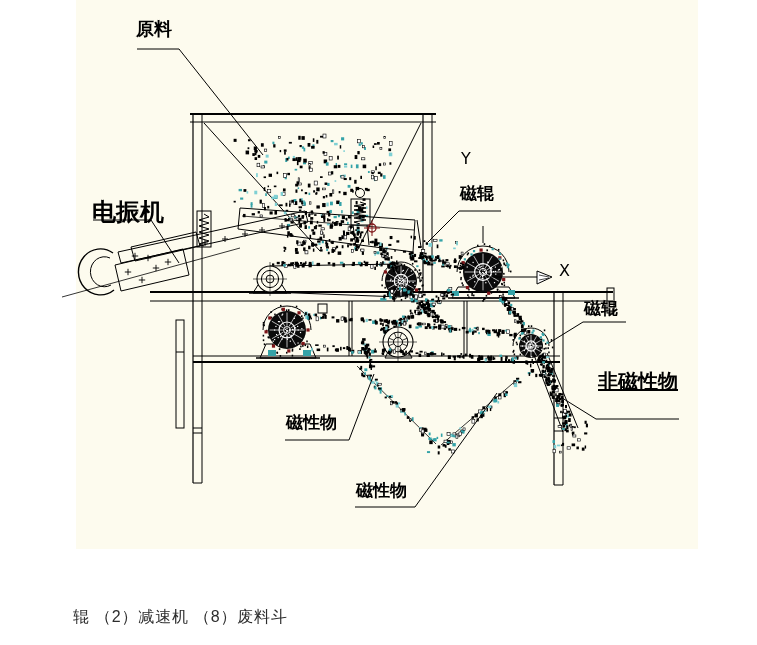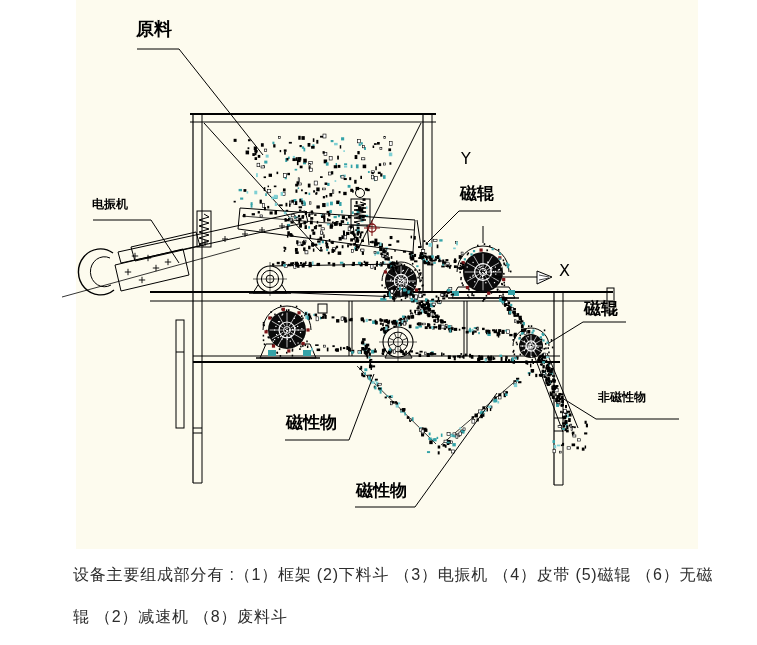--- a/index.html
+++ b/index.html
@@ -1875,24 +1875,23 @@
         <line x1="596" y1="419" x2="679" y2="419" stroke="#000" stroke-width="1"></line>
         <line x1="596" y1="419" x2="559" y2="396" stroke="#000" stroke-width="1"></line>
         <line x1="285" y1="440" x2="349" y2="440" stroke="#000" stroke-width="1"></line>
         <line x1="349" y1="440" x2="374" y2="374" stroke="#000" stroke-width="1"></line>
         <line x1="355" y1="507" x2="415" y2="507" stroke="#000" stroke-width="1"></line>
         <line x1="415" y1="507" x2="497" y2="393" stroke="#000" stroke-width="1"></line>
       </g>
     </svg>
 
   <div class="lbl" style="left:136px;top:17px;font-size:18px;">原料</div>
-  <div class="lbl" style="left:92px;top:196px;font-size:12px;">电振机</div>
+  <div class="lbl" style="left:92px;top:196px;font-size:24px;">电振机</div>
   <div class="lbl" style="left:460px;top:182px;font-size:17px;">磁辊</div>
   <div class="lbl" style="left:584px;top:297px;font-size:17px;">磁辊</div>
-  <div class="lbl" style="left:598px;top:389px;font-size:12px;">非磁性物</div>
+  <div class="lbl" style="left:598px;top:368px;font-size:20px;text-decoration:underline;">非磁性物</div>
   <div class="lbl" style="left:286px;top:411px;font-size:17px;">磁性物</div>
   <div class="lbl" style="left:356px;top:479px;font-size:17px;">磁性物</div>
   <div class="axis" style="left:461px;top:149px;">Y</div>
   <div class="axis" style="left:559px;top:261px;">X</div>
 
-  <div class="cap" style="top:565px;">设备主要组成部分有 :（1）框架 (2)下料斗 （3）电振机 （4）皮带 (5)磁辊 （6）无磁</div>
   <div class="cap" style="top:607px;">辊 （2）减速机 （8）废料斗</div>
 </div>
 
 </body></html>

